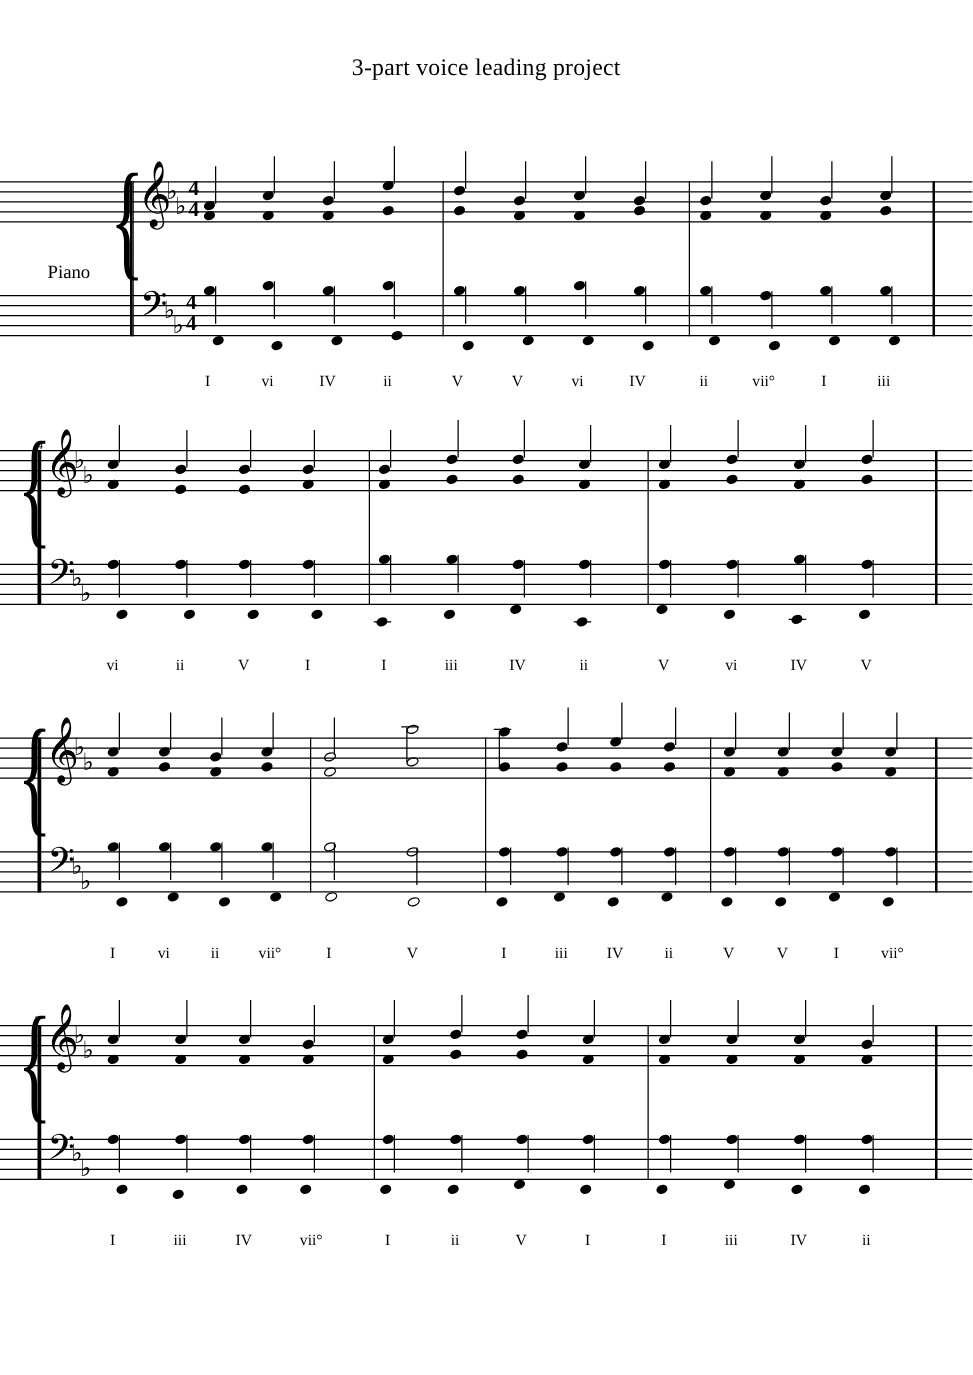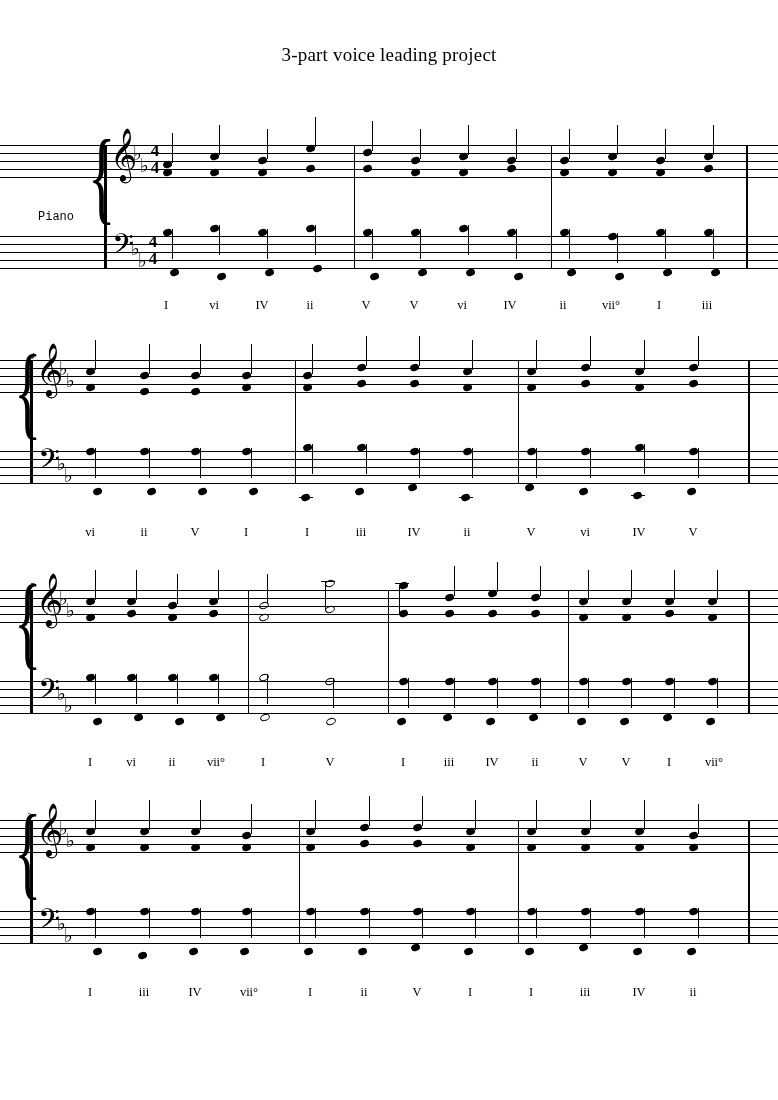--- a/index.html
+++ b/index.html
@@ -25,22 +25,22 @@
     top: 44px;
     left: 0;
     width: 778px;
     text-align: center;
     font-size: 19px;
     font-family: "Liberation Serif", serif;
     letter-spacing: 0.2px;
   }
   .instrument-label {
     position: absolute;
-    font-size: 12px;
-    font-family: Liberation Mono, monospace;
+    font-size: 15px;
+    font-family: Liberation Serif, serif;
     text-align: center;
   }
   .system {
     position: absolute;
     left: 0;
     width: 778px;
   }
   .sysnum {
     position: absolute;
     font-size: 9px;

